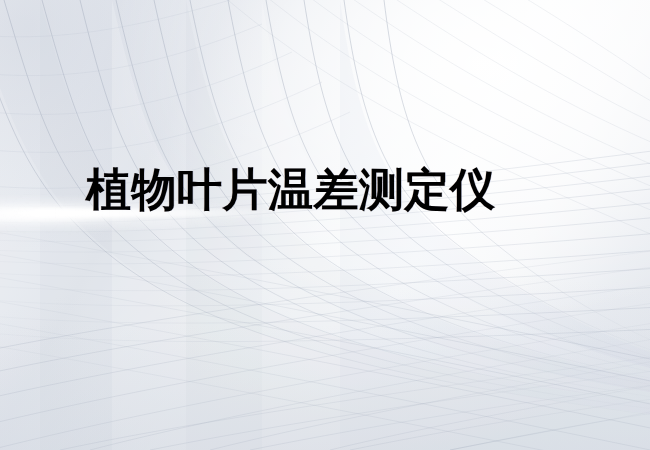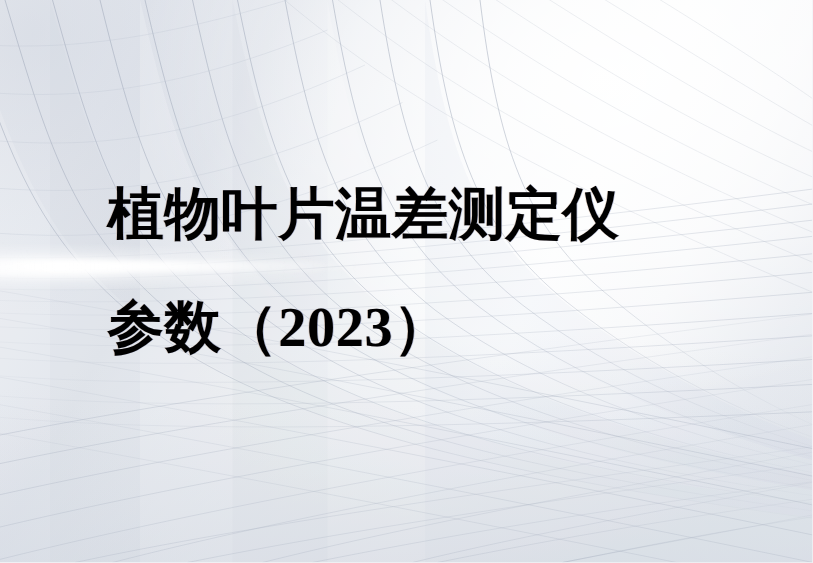--- a/index.html
+++ b/index.html
@@ -103,23 +103,22 @@
   
   #bg-vignette {
     background:
       linear-gradient(to bottom, rgba(255,255,255,0) 72%, rgba(203,209,220,0.30) 100%);
   }
 
   
   #title-block {
     position: absolute;
     left: 86px;
-    top: 126px;
+    top: 144px;
     width: 520px;
-    font-family: Liberation Serif, serif;
   }
   .title-line {
     color: #000000;
     font-weight: bold;
     font-size: 45px;
     line-height: 91px;
     letter-spacing: 0.5px;
     white-space: nowrap;
     text-shadow:
       0.6px 0 0 rgba(40,60,140,0.30),
@@ -246,16 +245,15 @@
       </g>
     </svg>
   </div>
 
   <div id="bg-streak"></div>
   <div id="bg-streak-core"></div>
   <div class="bg-layer" id="bg-vignette"></div>
 
   <div id="title-block">
     <div class="title-line">植物叶片温差测定仪</div>
-    <div class="title-line">参数（2023）</div>
   </div>
 
 </div>
 
 </body></html>

